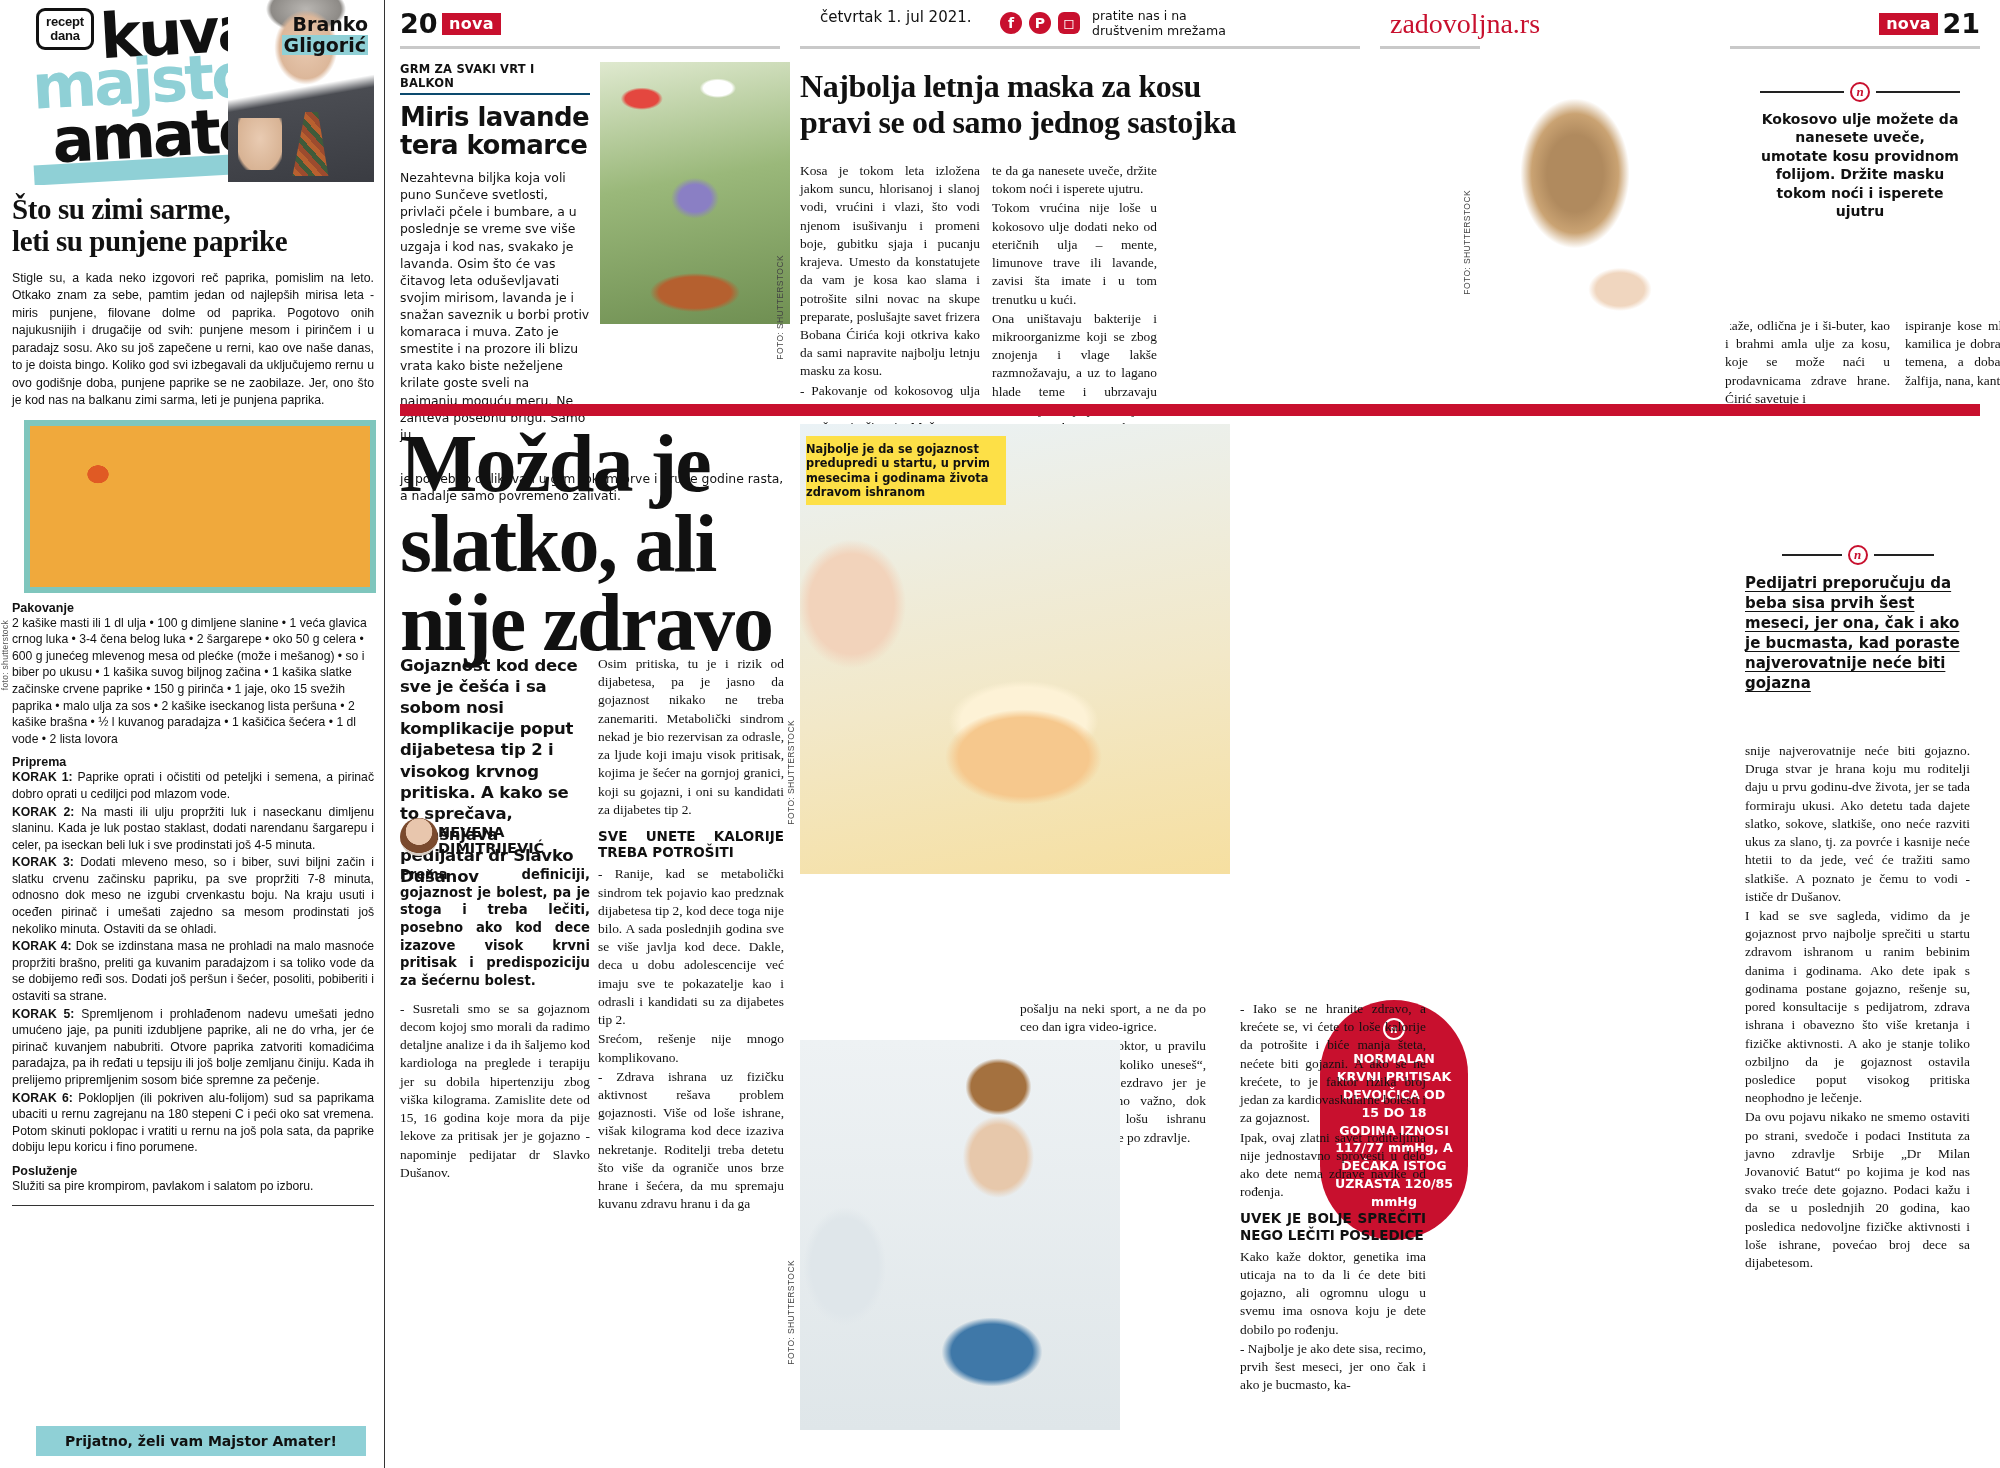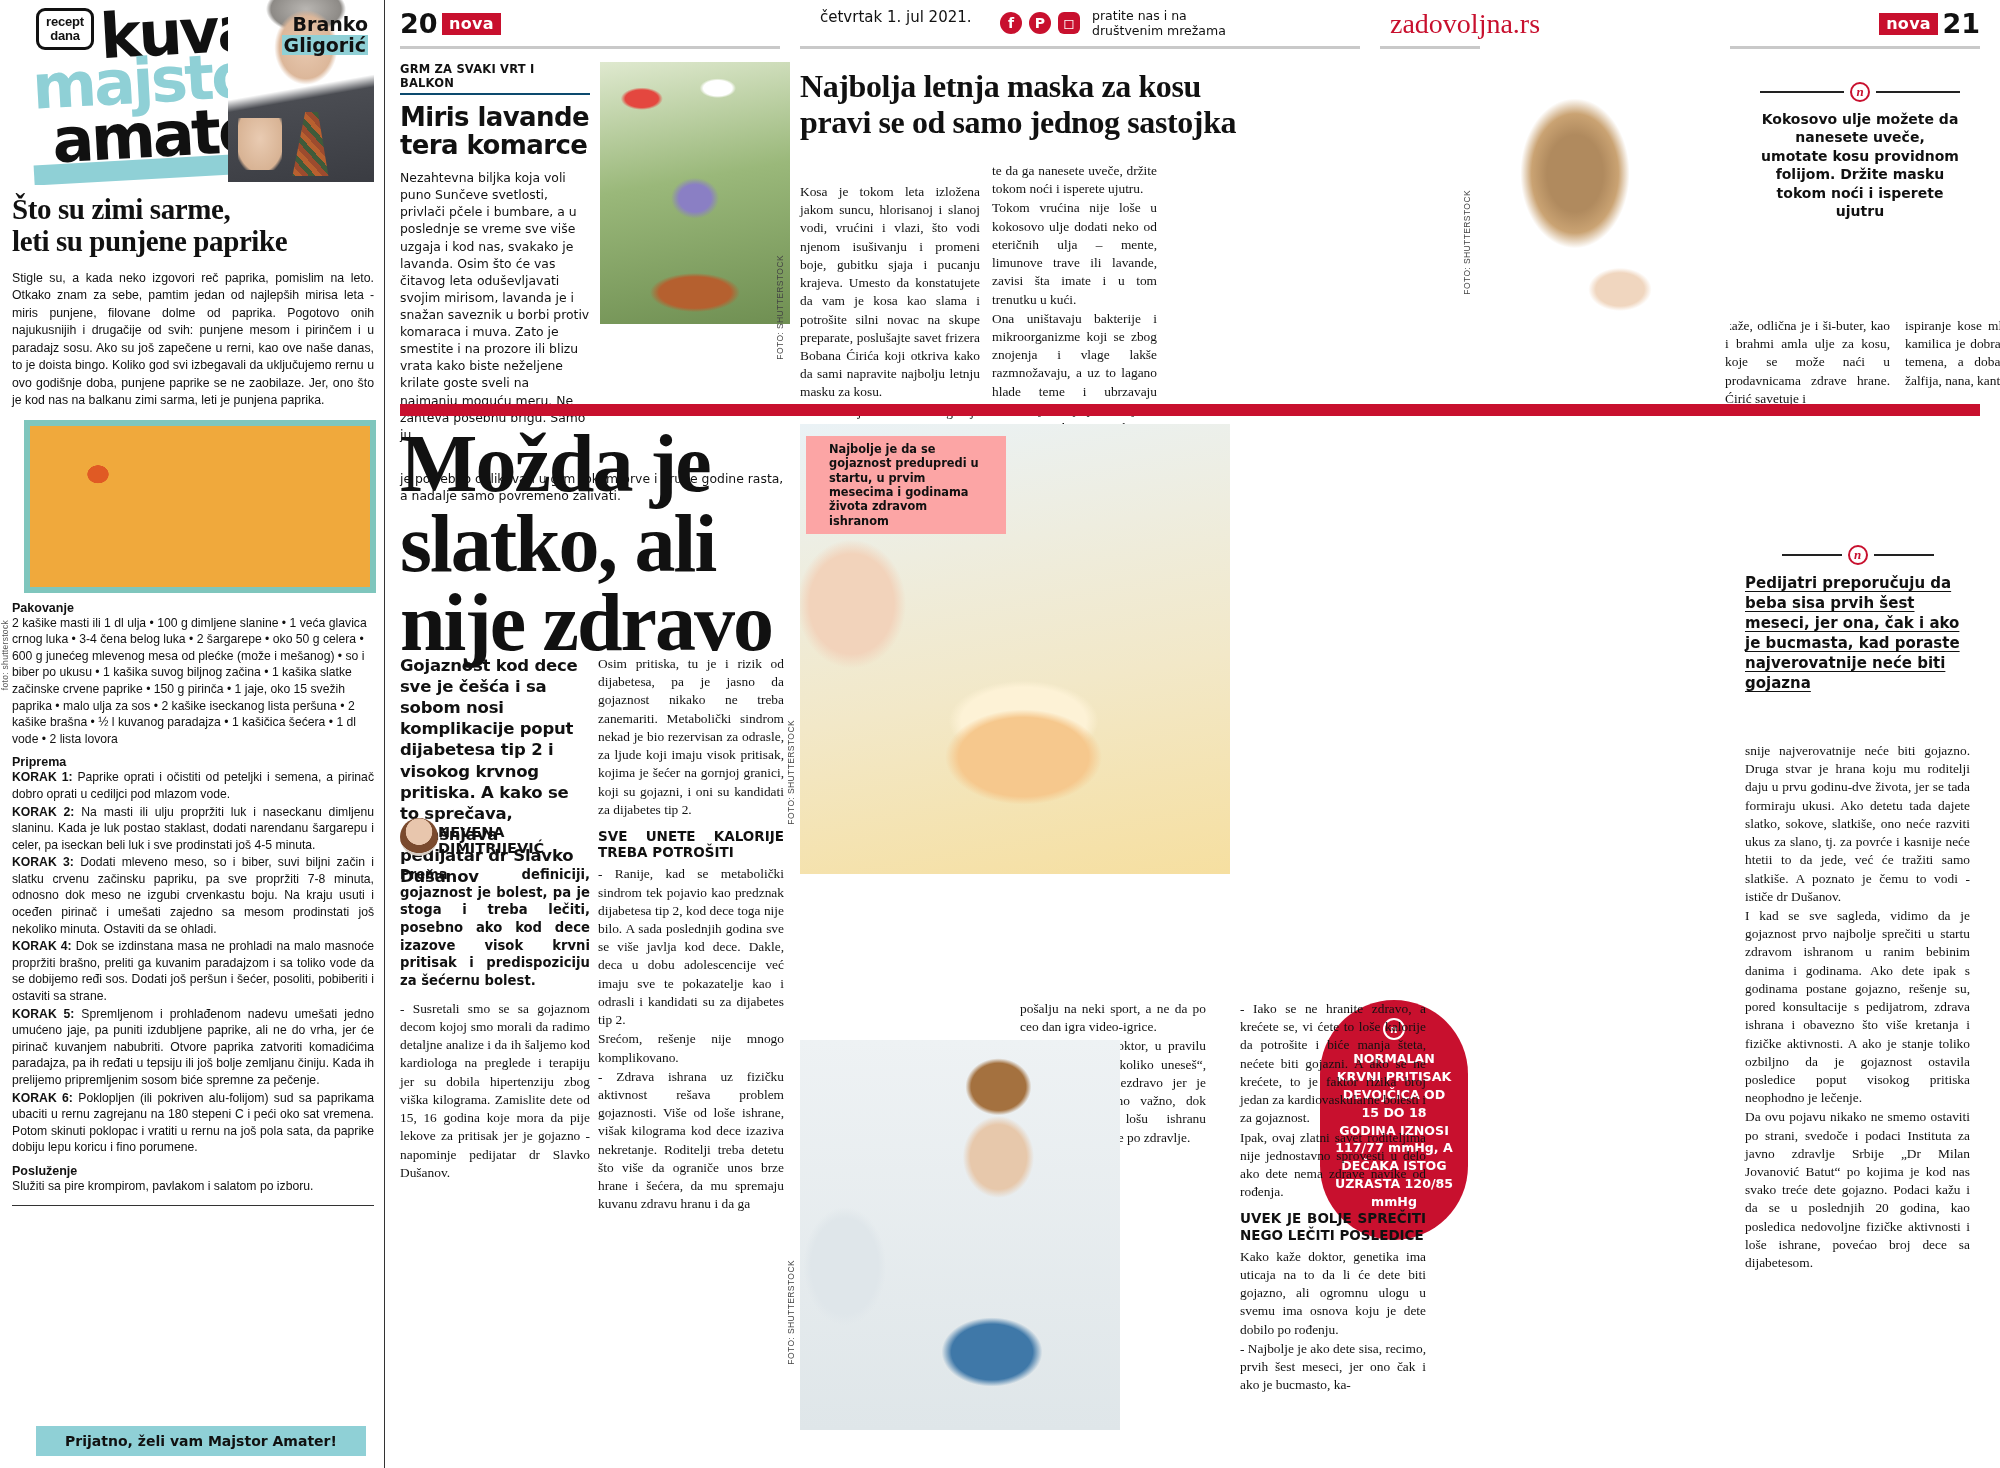--- a/index.html
+++ b/index.html
@@ -222,21 +222,21 @@
   .donut-photo {
     position: absolute; left: 800px; top: 424px; width: 430px; height: 450px;
     background:
       radial-gradient(ellipse 112px 68px at 52% 74%, #f6c88d 0 58%, rgba(246,200,141,0) 70%),
       radial-gradient(ellipse 104px 56px at 52% 66%, #fdf2d6 0 60%, rgba(253,242,214,0) 72%),
       radial-gradient(ellipse 88px 104px at 12% 40%, #f2d3bb 0 48%, rgba(242,211,187,0) 62%),
       linear-gradient(170deg, #eaf2f6 0%, #f2e8c8 58%, #f6dfa0 100%);
   }
   .donut-ann {
     position: absolute; left: 806px; top: 436px; width: 200px;
-    background: #fca5a5; padding: 6px 23px;
+    background: #fde047; padding: 6px 0;
     font-family:"DejaVu Sans", sans-serif; font-weight: bold;
     font-size: 11.4px; line-height: 1.26;
   }
   .donut-credit {
     position: absolute; left: 786px; top: 720px; writing-mode: vertical-rl;
     transform: rotate(180deg); font-size: 8.5px; color: #444; letter-spacing: 0.4px;
   }
   .doc-photo {
     position: absolute; left: 800px; top: 1040px; width: 320px; height: 390px;
     background:
@@ -363,21 +363,21 @@
     <div class="lav-body">Nezahtevna biljka koja voli puno Sunčeve svetlosti, privlači pčele i bumbare, a u poslednje se vreme sve više uzgaja i kod nas, svakako je lavanda. Osim što će vas čitavog leta oduševljavati svojim mirisom, lavanda je i snažan saveznik u borbi protiv komaraca i muva. Zato je smestite i na prozore ili blizu vrata kako biste neželjene krilate goste sveli na najmanju moguću meru. Ne zahteva posebnu brigu. Samo ju</div>
   </div>
   <div class="lav-photo"></div>
   <div class="lav-credit">FOTO: SHUTTERSTOCK</div>
   <div class="lav-wide">je potrebno oblikovati u grm tokom prve i druge godine rasta, a nadalje samo povremeno zalivati.</div>
 
   <div class="hair-title" style="white-space:pre-line">Najbolja letnja maska za kosu
 pravi se od samo jednog sastojka</div>
 
   <div class="hair-cols">
-    <div class="hcol" style="left:0; width:180px;margin-top:21px;">
+    <div class="hcol" style="left:0; width:180px;">
       <p>Kosa je tokom leta izložena jakom suncu, hlorisanoj i slanoj vodi, vrućini i vlazi, što vodi njenom isušivanju i promeni boje, gubitku sjaja i pucanju krajeva. Umesto da konstatujete da vam je kosa kao slama i potrošite silni novac na skupe preparate, poslušajte savet frizera Bobana Ćirića koji otkriva kako da sami napravite najbolju letnju masku za kosu.</p>
       <p>- Pakovanje od kokosovog ulja hidrira kosu, daje joj vlažnost i sprečava isušivanje. Može-</p>
     </div>
     <div class="hcol" style="left:192px; width:165px;">
       <p>te da ga nanesete uveče, držite tokom noći i isperete ujutru.</p>
       <p>Tokom vrućina nije loše u kokosovo ulje dodati neko od eteričnih ulja – mente, limunove trave ili lavande, zavisi šta imate i u tom trenutku u kući.</p>
       <p>Ona uništavaju bakterije i mikroorganizme koji se zbog znojenja i vlage lakše razmnožavaju, a uz to lagano hlade teme i ubrzavaju cirkulaciju. To je pakovanje za sve tipove kose i treba ga nanositi jednom nedeljno - ističe Ćirić.</p>
       <p>Umesto kokosovog ulja,</p>
     </div>
     <div class="hcol" style="left:925px; width:165px; top:155px;">

